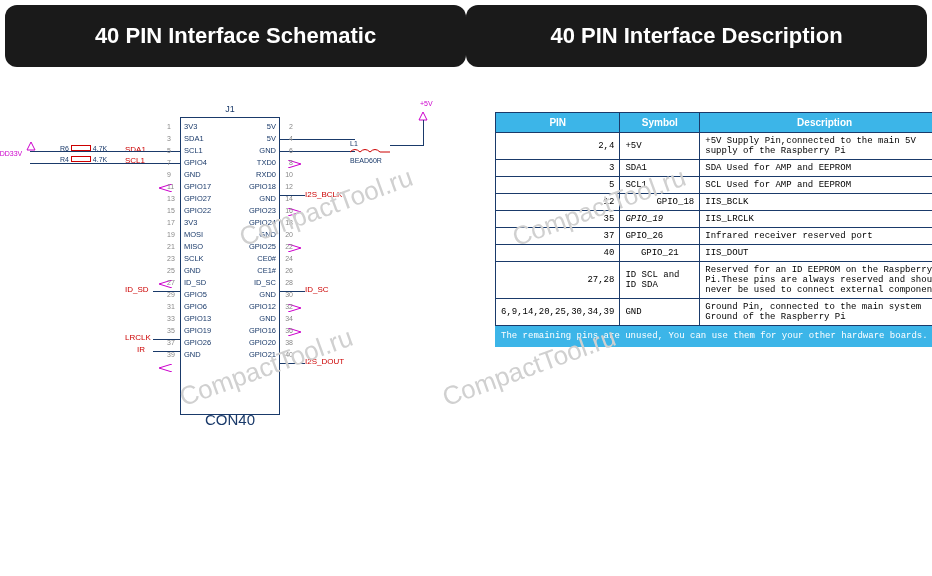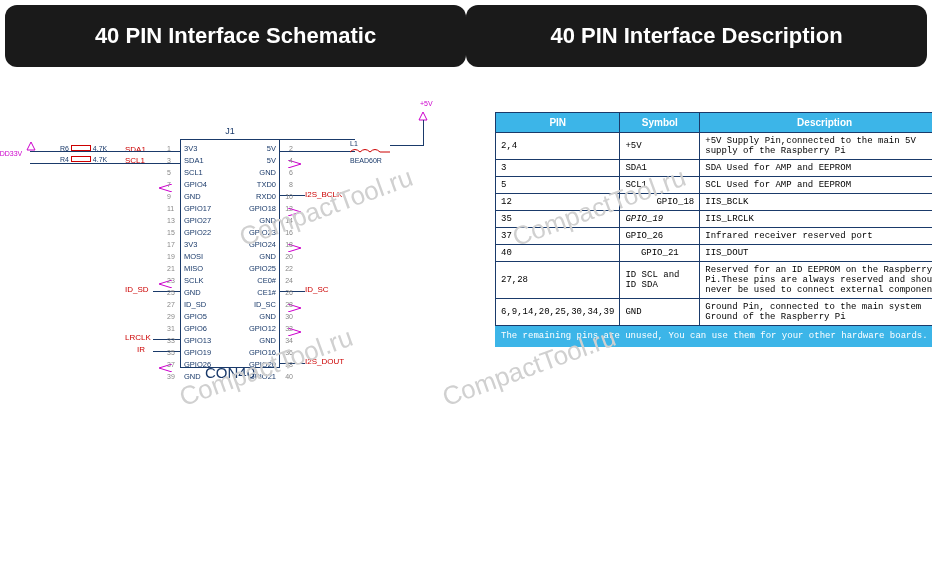--- a/index.html
+++ b/index.html
@@ -10,37 +10,37 @@
 .left-panel{flex:0 0 460px;position:relative}
 .right-panel{flex:0 0 455px;position:relative}
 .watermark{position:absolute;color:#d0d0d0;font-size:26px;font-weight:500;pointer-events:none;z-index:10;transform:rotate(-20deg)}
 .wm1{top:80px;left:230px}
 .wm2{top:240px;left:170px}
 .wm3{top:80px;right:260px}
 .wm4{top:240px;right:330px}
 
 
 .schematic{position:relative;width:460px;height:280px;font-size:8px}
-.chip{position:absolute;left:175px;top:27px;width:100px;height:229px;border:1px solid #1a3a6a}
+.chip{position:absolute;left:175px;top:5px;width:100px;height:298px;border:1px solid #1a3a6a}
 .chip-label{position:absolute;top:-14px;left:50%;transform:translateX(-50%);color:#1a3a6a;font-size:9px}
 .chip-bottom{position:absolute;bottom:-14px;left:50%;transform:translateX(-50%);color:#1a3a6a;font-size:15px}
 .pin-row{display:flex;justify-content:space-between;height:12px;align-items:center;padding:0 3px;color:#1a3a6a;font-size:7.5px}
 .pin-num-l{position:absolute;color:#888;font-size:7px;left:-14px}
 .pin-num-r{position:absolute;color:#888;font-size:7px;right:-14px}
 .wire-l{position:absolute;height:1px;background:#1a3a6a}
 .wire-label{position:absolute;font-size:8px;white-space:nowrap}
 .red{color:#c00}
 .blue{color:#1a3a6a}
 .magenta{color:#c0c;font-size:7px}
 .resistor{display:inline-block;width:20px;height:6px;border:1px solid #c00;background:#fff}
 
 
 .desc-table{width:100%;border-collapse:collapse;font-size:9px}
 .desc-table th{background:#3cb5e8;color:#fff;border:1px solid #1a3a6a;padding:4px;font-weight:bold;font-size:10px}
-.desc-table td{border:1px solid #1a3a6a;padding:3px 5px;text-align:left;font-family:'Courier New',monospace}
+.desc-table td{border:1px solid #1a3a6a;padding:3px 5px;text-align:right;font-family:'Courier New',monospace}
 .desc-table .note-row td{background:#3cb5e8;color:#fff;border:1px solid #3cb5e8;text-align:left;padding:5px}
 </style>
 </head>
 <body>
 
 <div class="headers">
   <div class="header-box">40 PIN Interface Schematic</div>
   <div class="header-box">40 PIN Interface Description</div>
 </div>
 

